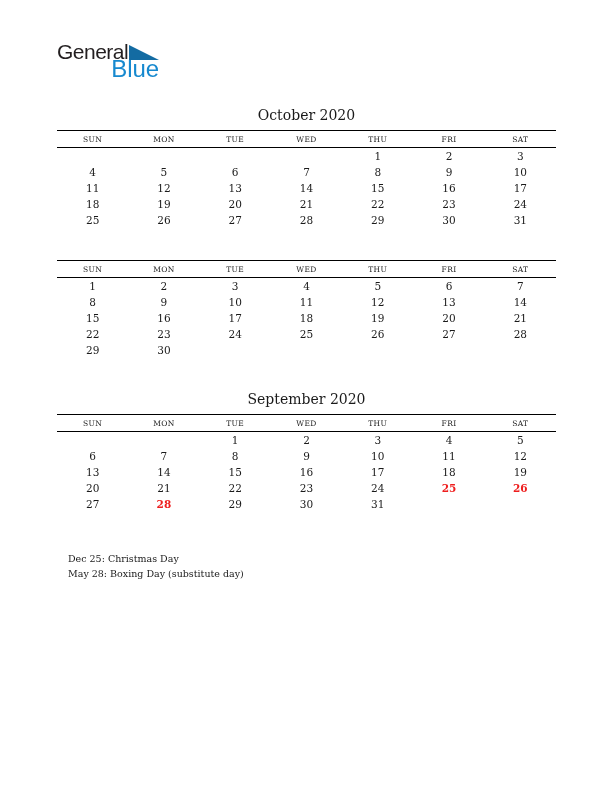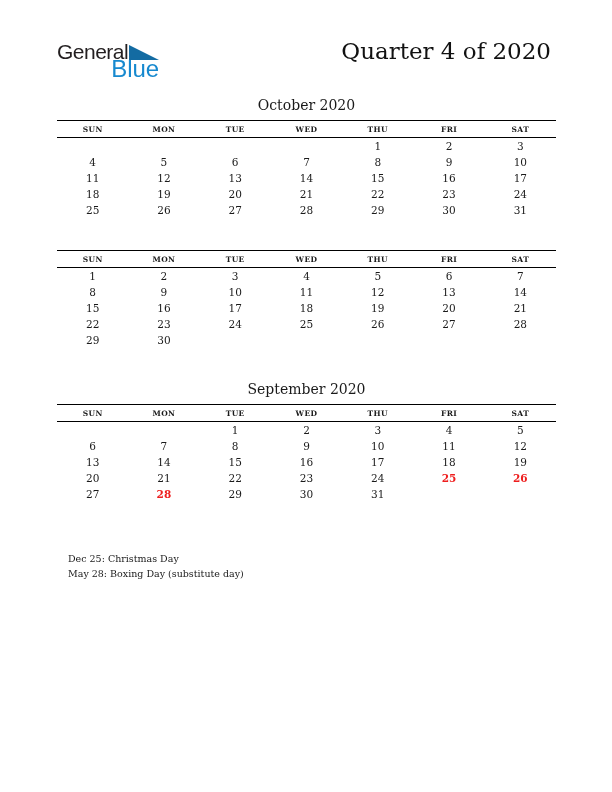--- a/index.html
+++ b/index.html
@@ -18,27 +18,27 @@
   .logo-top { display:flex; align-items:flex-start; }
   .logo-general { font-size:21px; line-height:20px; color:#231f20; letter-spacing:-0.5px; }
   .logo-triangle { width:30px; height:15px; margin-left:1px; margin-top:3px; display:block; }
   .logo-triangle polygon { fill:var(--logo-triangle, #136ba2); }
   .logo-blue { font-size:24px; line-height:18px; margin-top:-2px; text-align:right; color:var(--logo-blue, #1789cf); }
 
   
   .doc-title { position:absolute; top:38px; right:61px; text-align:right; font-size:23px; line-height:27px; color:#111; }
 
   
-  .calendars { position:absolute; left:57px; top:96px; width:499px; }
+  .calendars { position:absolute; left:57px; top:106px; width:499px; }
   .month { margin-bottom:32px; }
   .month-title { text-align:center; font-size:14px; line-height:19px; margin-bottom:5px; color:#1a1a1a; }
   table.cal { width:100%; border-collapse:collapse; table-layout:fixed; }
   table.cal thead tr { border-top:1.5px solid #000; border-bottom:1.5px solid #000; }
   table.cal th {
-    font-size:7.5px; font-weight:bold; letter-spacing:0.4px;
+    font-size:7.5px; font-weight:normal; letter-spacing:0.4px;
     padding:4px 0 3px 0; text-align:center; color:#1a1a1a;
   }
   table.cal td {
     height:16px; text-align:center; vertical-align:middle;
     font-size:10.5px; padding:0; color:#1a1a1a;
   }
   table.cal td.holiday { color:var(--holiday-red, #ee1e1e); font-weight:bold; }
 
   
   .footnotes { position:absolute; left:68px; top:551px; font-size:9.5px; line-height:15px; color:#1a1a1a; }
@@ -52,21 +52,20 @@
     <div class="logo-top">
       <span class="logo-general" style="color: rgb(35, 31, 32);">General</span>
       <svg class="logo-triangle" viewBox="0 0 30 15" preserveAspectRatio="none">
         <polygon points="0,0 30,15 0,15"></polygon>
       </svg>
     </div>
     <div class="logo-blue">Blue</div>
   </div>
 
   <div class="doc-title">
-    <div>Quarter 4 of 2020</div>
   </div>
 
   <div class="calendars">
       <section class="month">
         <div class="month-title">October 2020</div>
         <table class="cal">
           <thead>
             <tr>
               <th>SUN</th>
               <th>MON</th>

